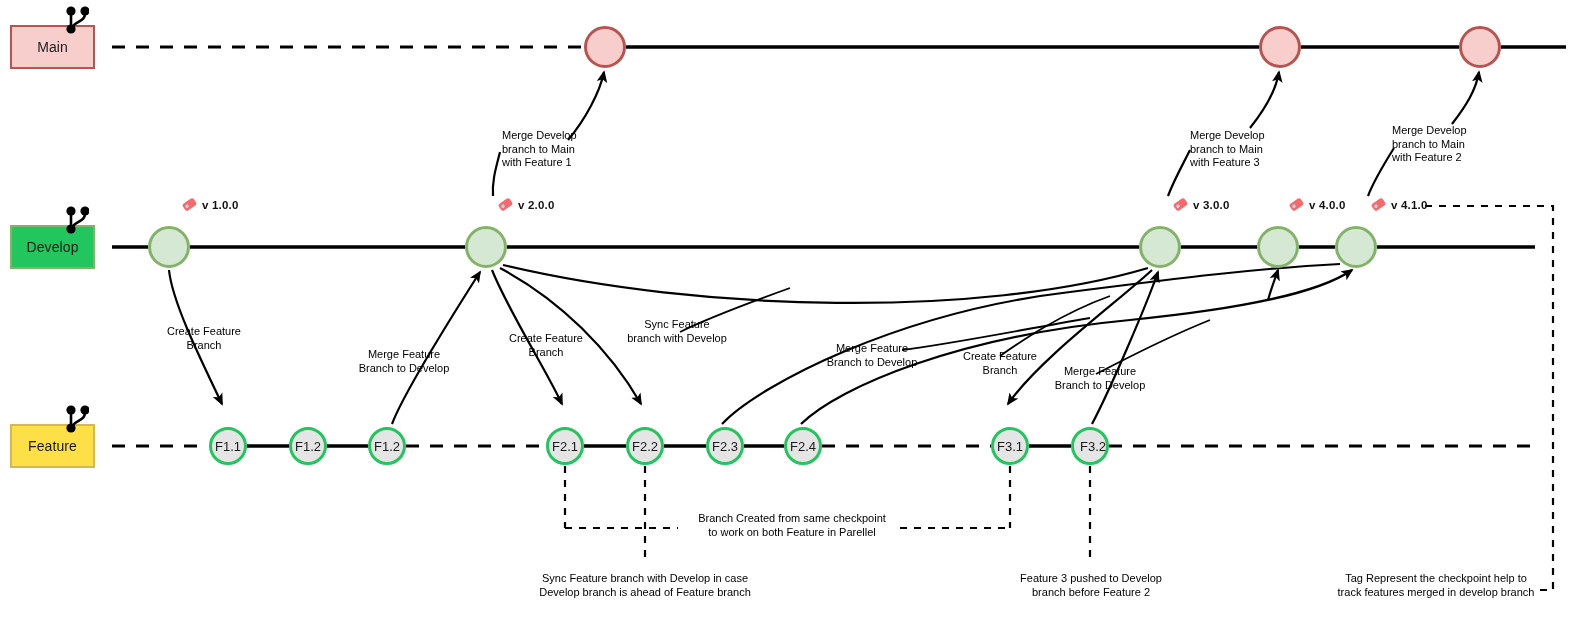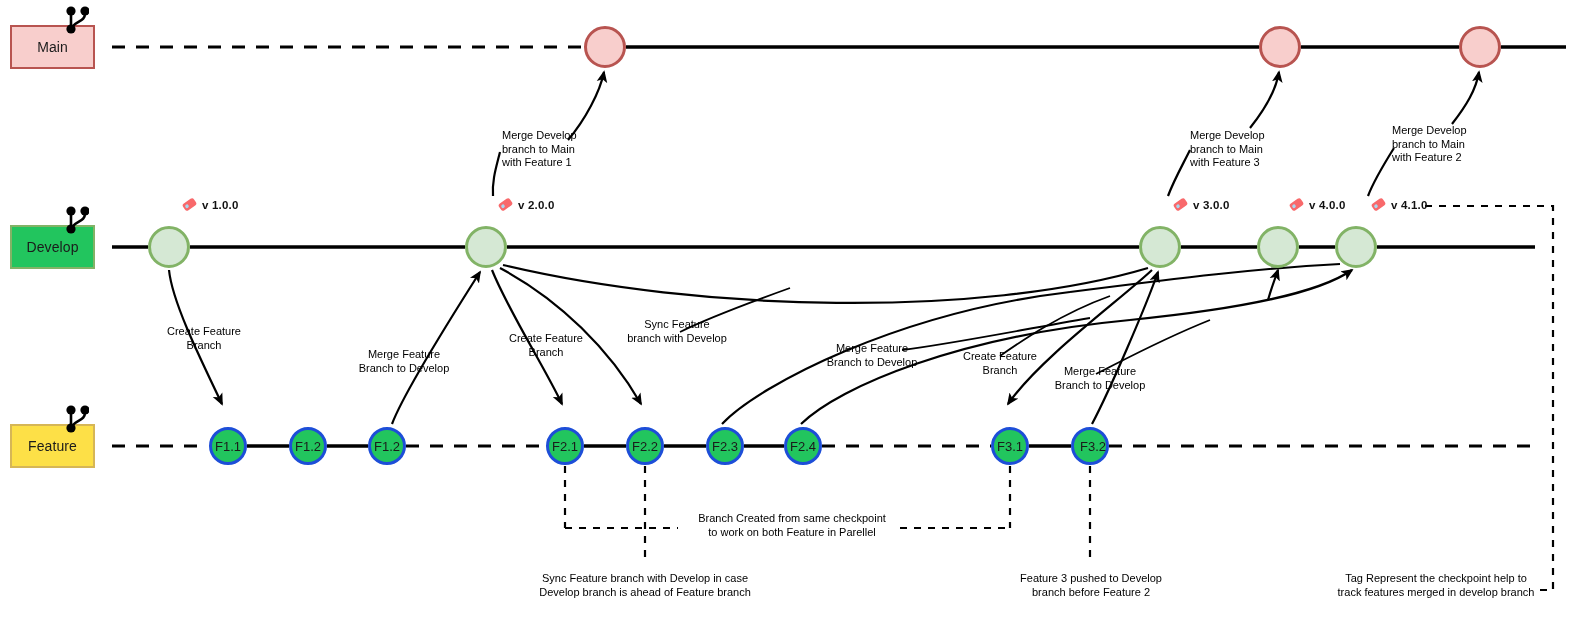--- a/index.html
+++ b/index.html
@@ -62,21 +62,21 @@
   .node.main{
     width:42px;height:42px;
     background:#f8cecc;border:3px solid #b85450;
   }
   .node.develop{
     width:42px;height:42px;
     background:#d5e8d4;border:3px solid #82b366;
   }
   .node.feature{
     width:38px;height:38px;
-    background:#22c55e;border:3px solid #1d4ed8;
+    background:#e5e5e5;border:3px solid #22c55e;
   }
 
   
   .tag{
     position:absolute;
     display:flex;
     align-items:center;
     gap:4px;
     white-space:nowrap;
   }

